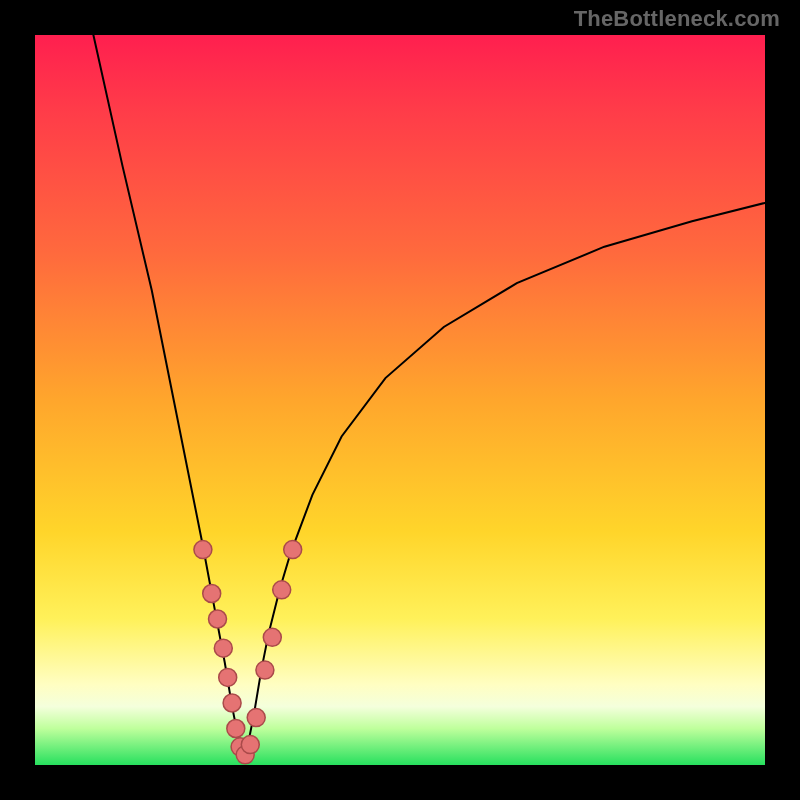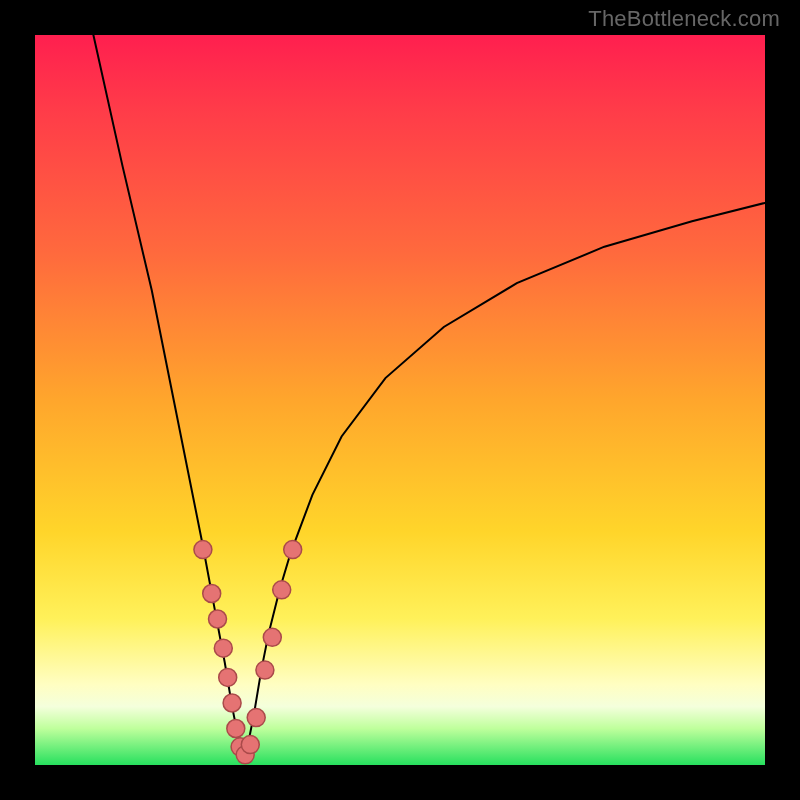--- a/index.html
+++ b/index.html
@@ -39,21 +39,21 @@
       #bfff9c 95%,
       #27e05e 100%
     );
   }
   .watermark {
     position: absolute;
     top: 6px;
     right: 20px;
     color: #666;
     font-size: 22px;
-    font-weight: 400;
+    font-weight: 700;
     letter-spacing: 0.2px;
     user-select: none;
   }
   svg.curve {
     position: absolute;
     top: 0;
     left: 0;
     width: 730px;
     height: 730px;
   }

